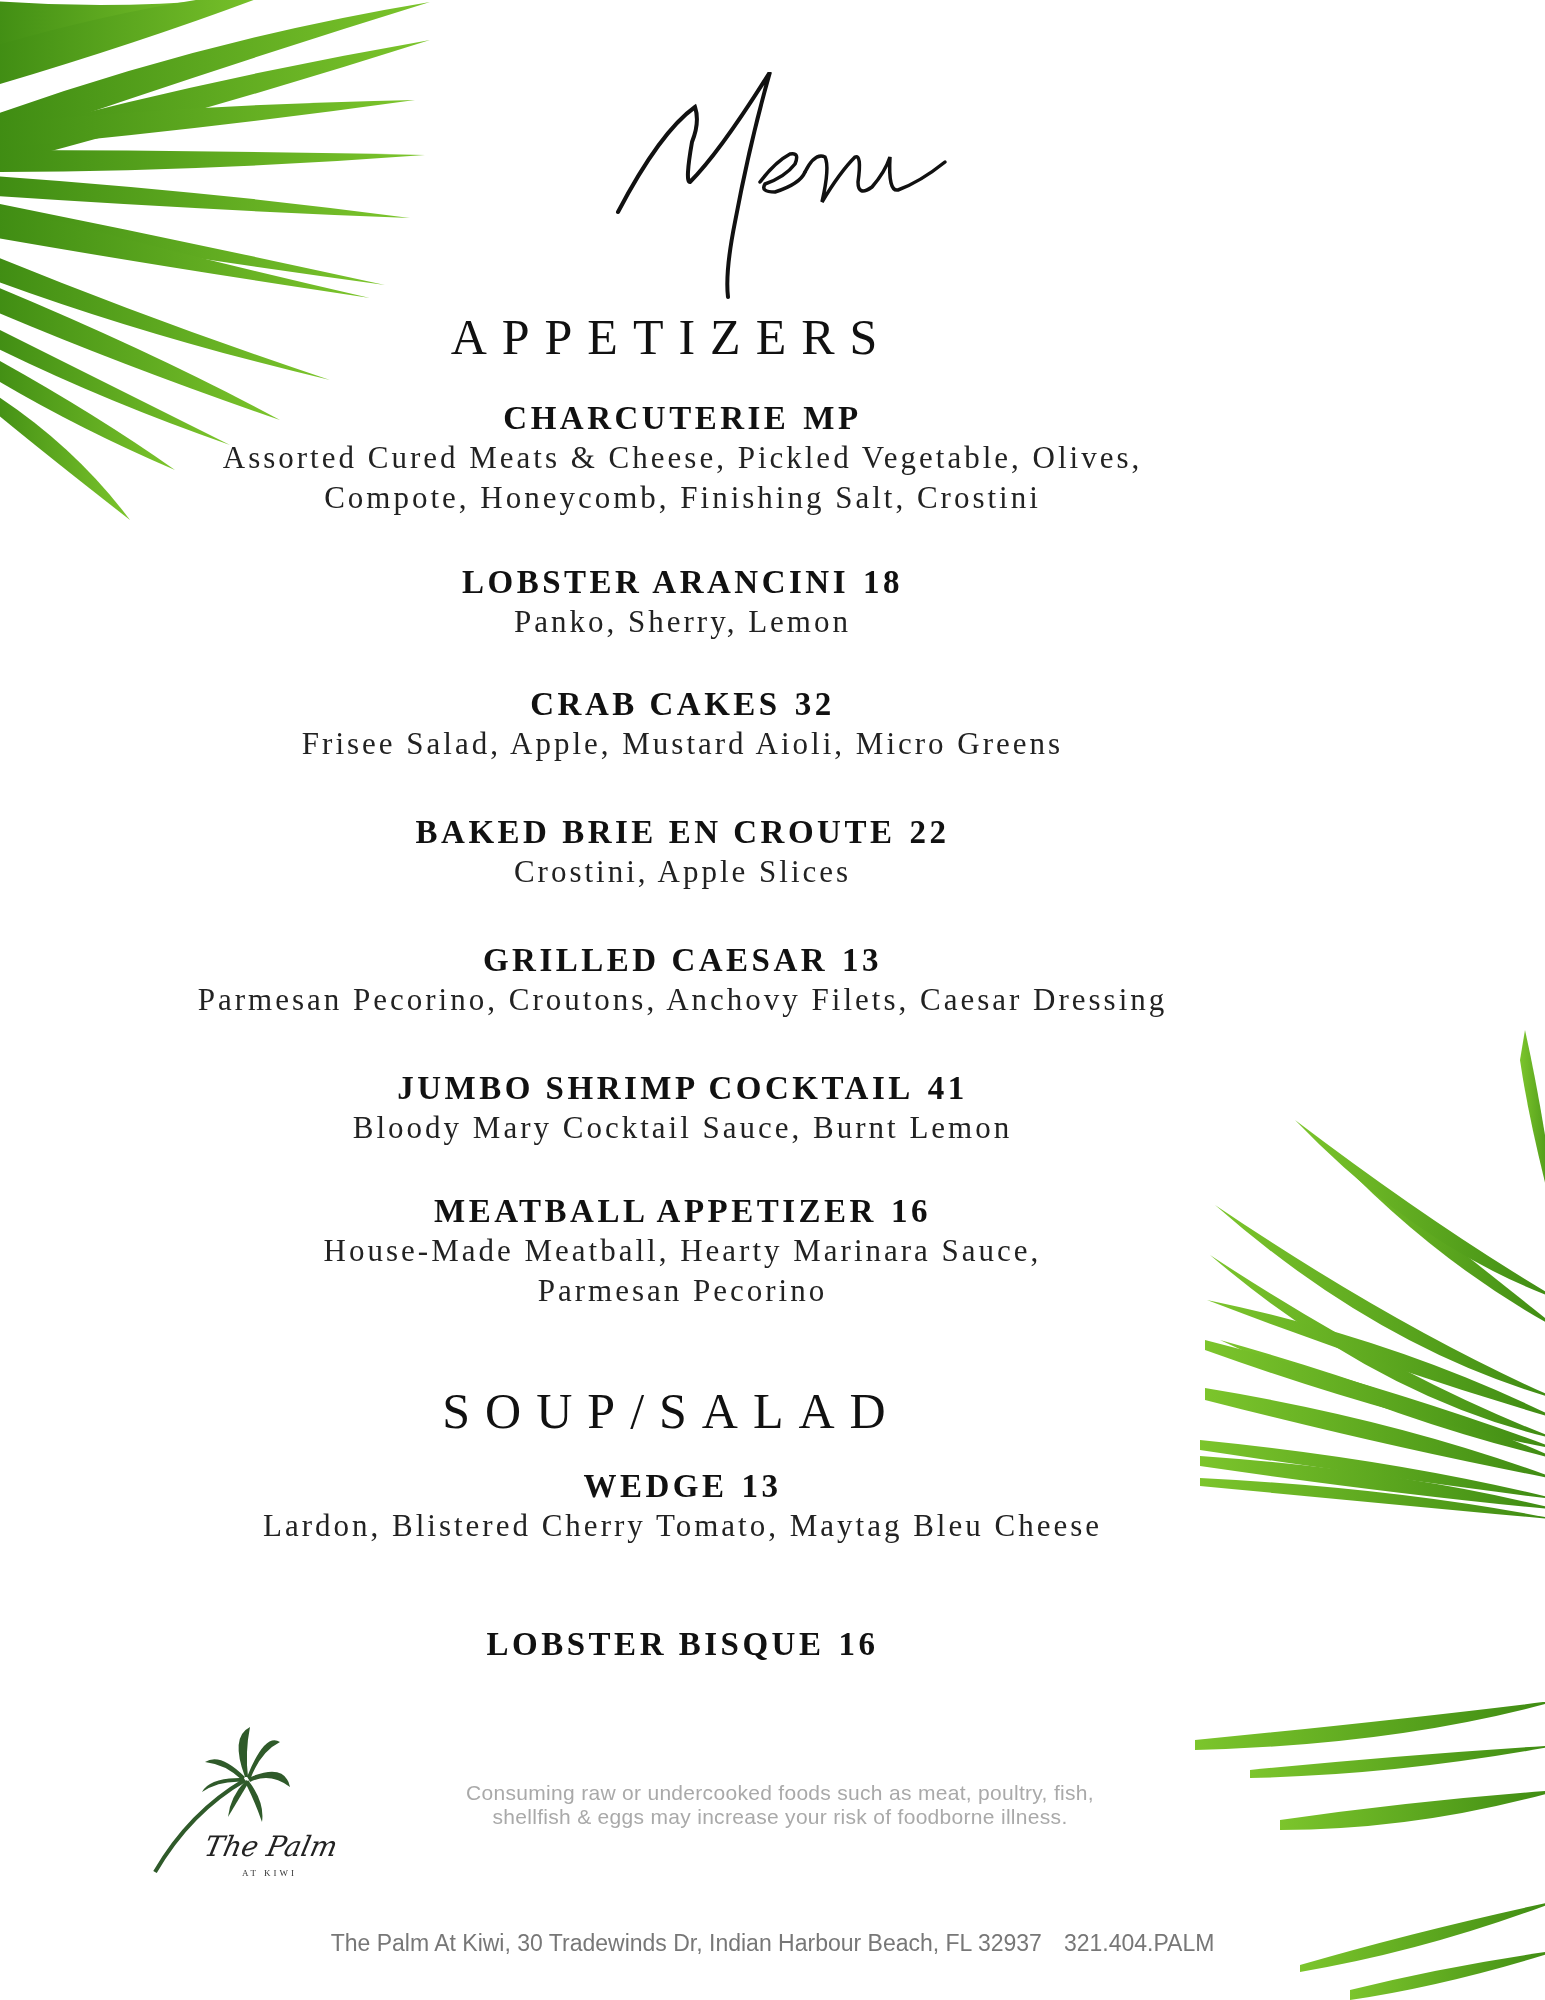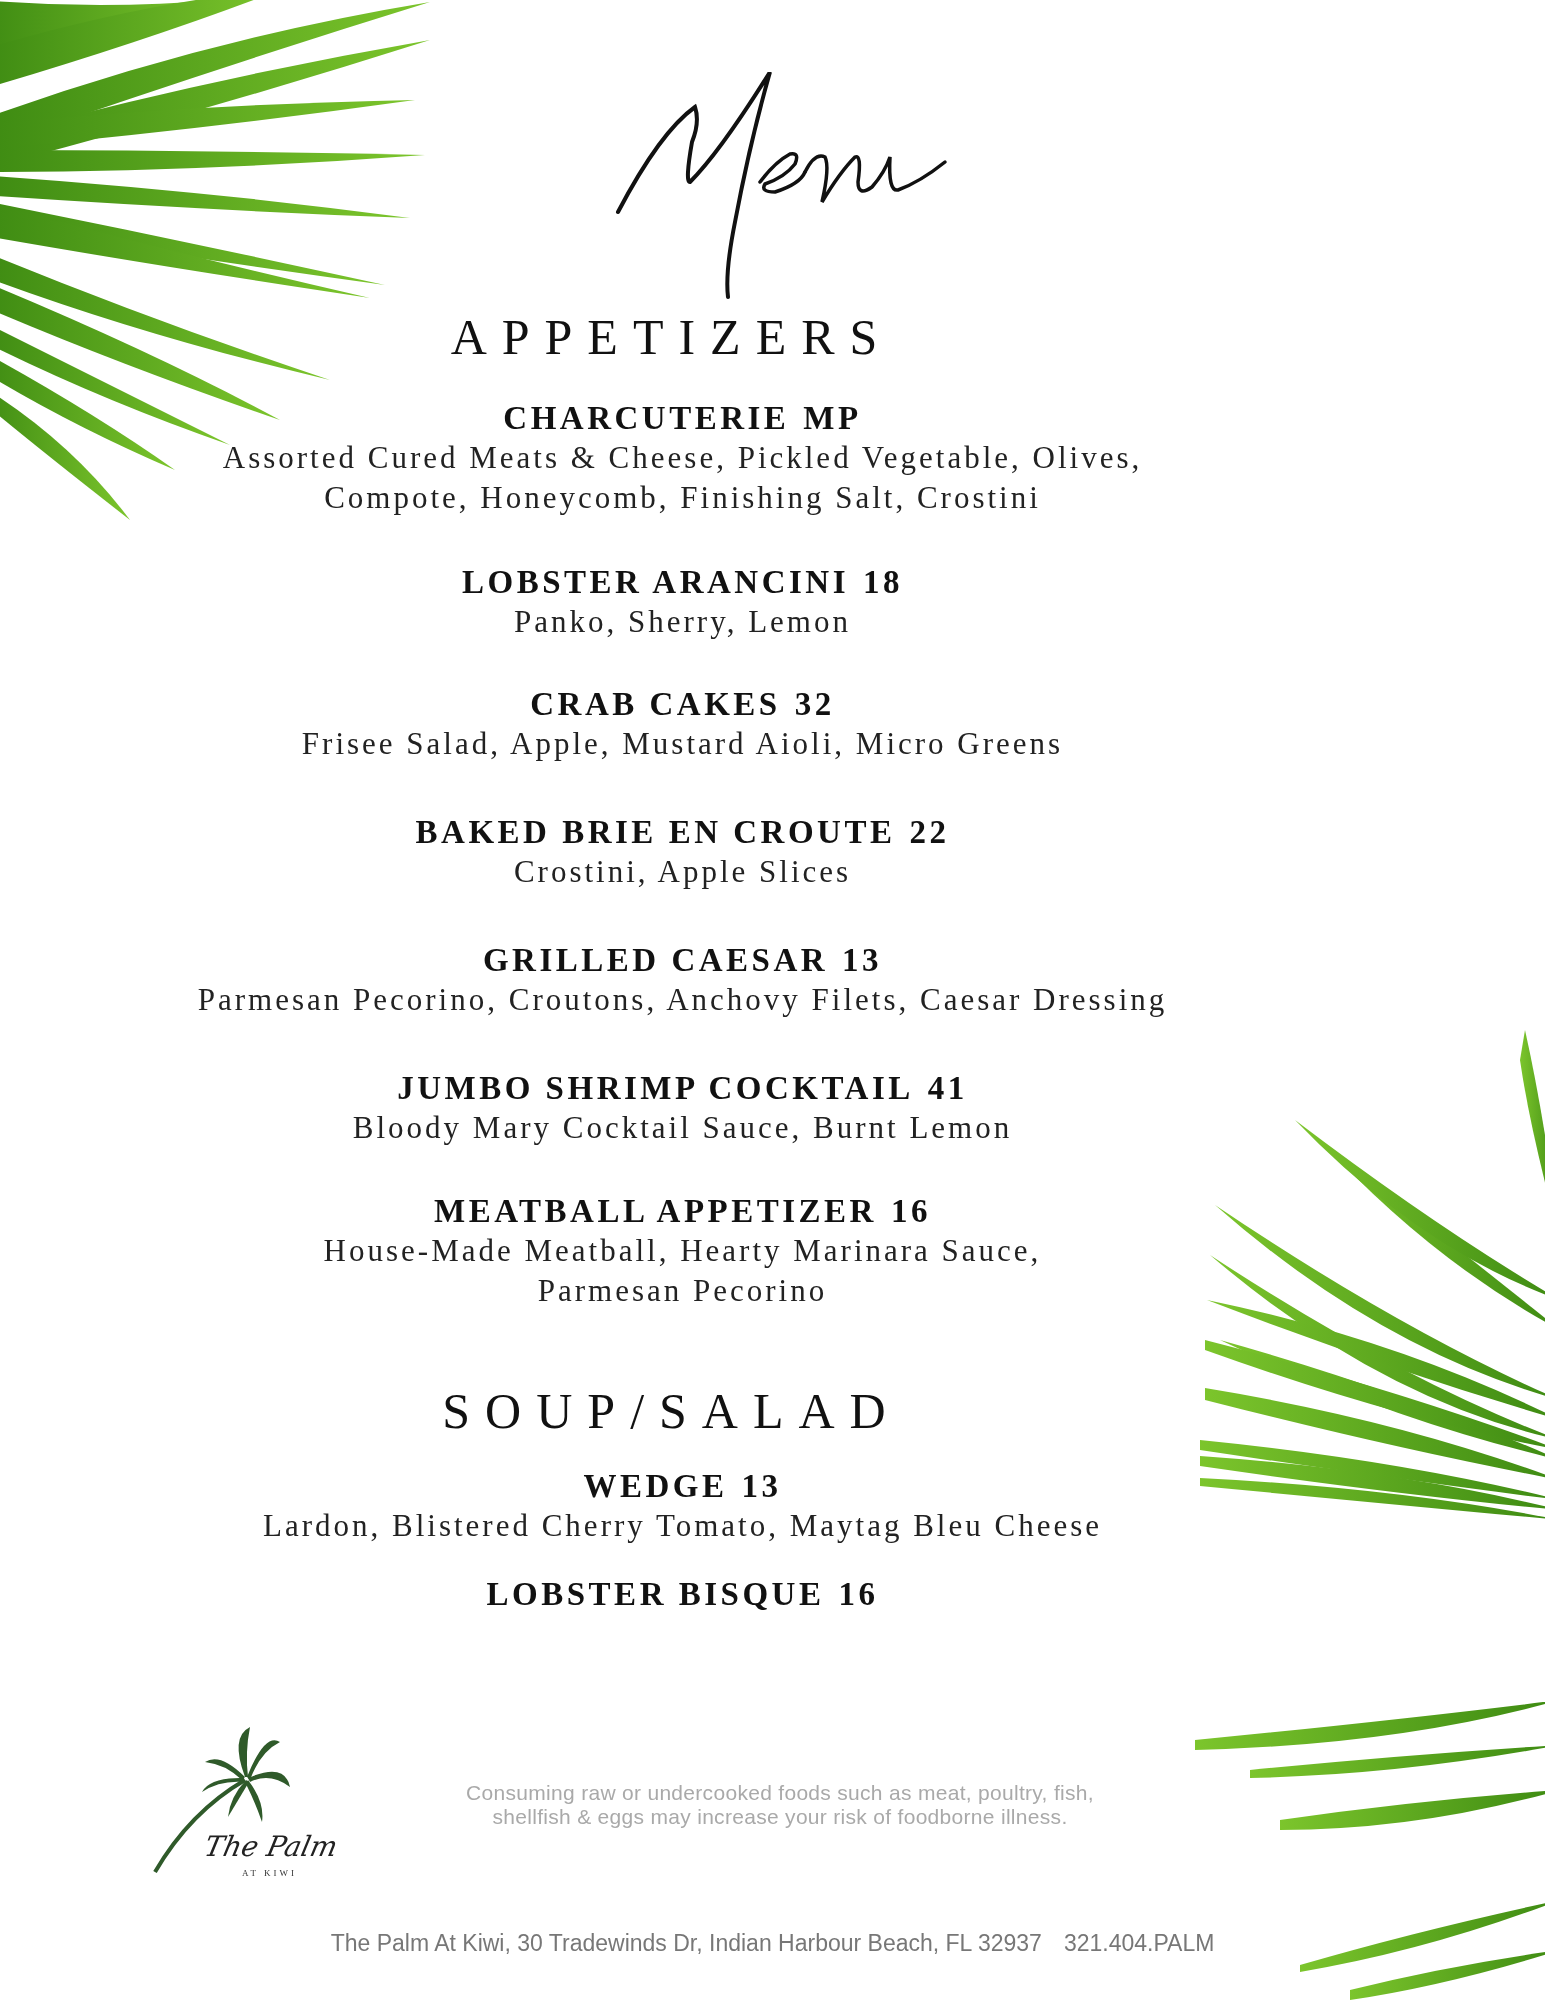--- a/index.html
+++ b/index.html
@@ -146,21 +146,21 @@
 Parmesan Pecorino</div>
 </div>
 
 <div class="section-heading" style="top:1382px">SOUP/SALAD</div>
 
 <div class="item" style="top:1466px">
   <div class="item-name"><span>WEDGE</span><span class="item-price">13</span></div>
   <div class="item-desc">Lardon, Blistered Cherry Tomato, Maytag Bleu Cheese</div>
 </div>
 
-<div class="item" style="top:1574px">
+<div class="item" style="top:1624px">
   <div class="item-name"><span>LOBSTER BISQUE</span><span class="item-price">16</span></div>
 </div>
 
 <div class="logo">
   <svg width="230" height="160" viewBox="0 0 230 160">
     <path d="M5,150 Q40,90 95,58" fill="none" stroke="#2f5a2a" stroke-width="4"></path>
     <g fill="#2f5a2a">
       <path d="M95,55 Q70,30 55,40 Q75,42 92,58 Z"></path>
       <path d="M95,55 Q80,15 100,5 Q95,30 98,55 Z"></path>
       <path d="M97,55 Q115,10 130,20 Q110,30 100,58 Z"></path>

